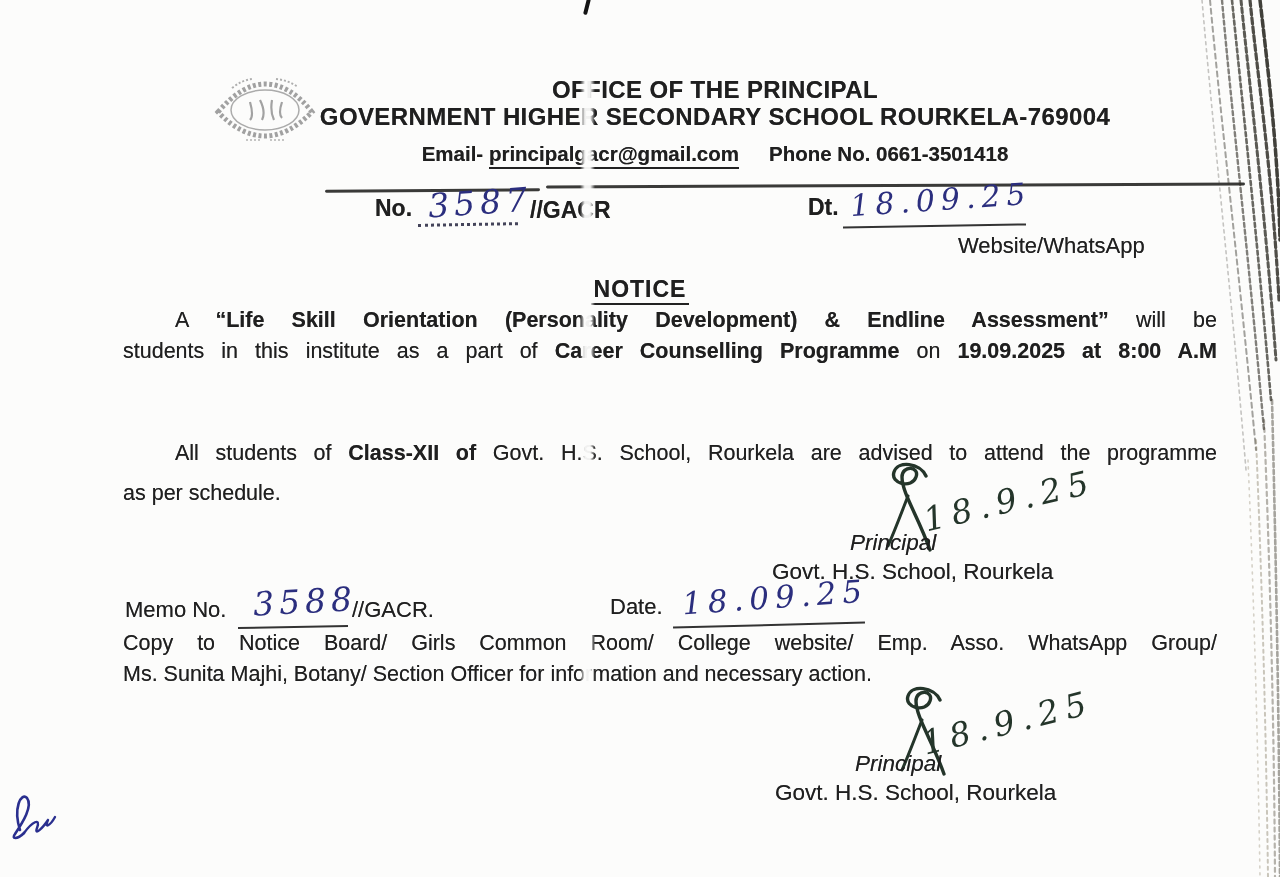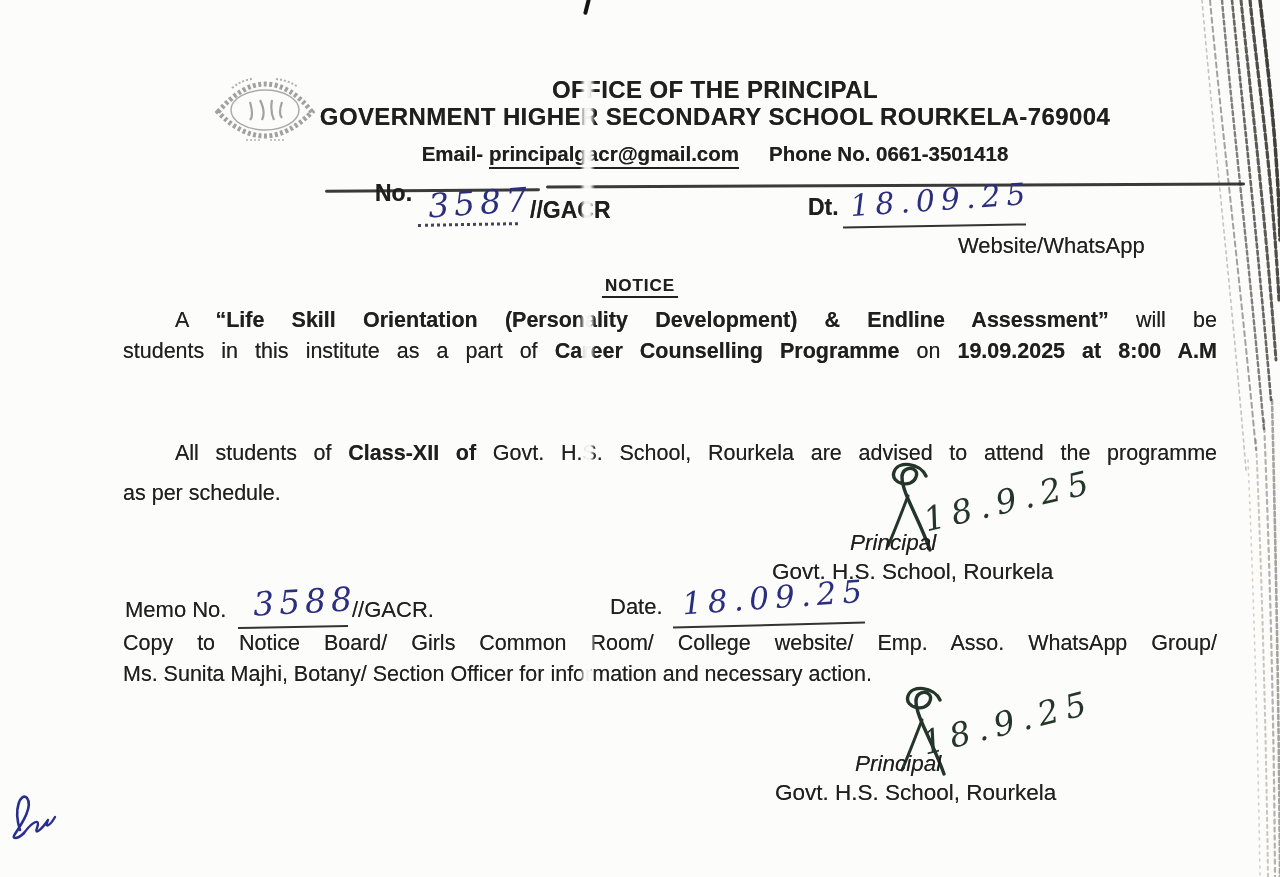--- a/index.html
+++ b/index.html
@@ -23,21 +23,21 @@
   .lbl { font-size:23px; font-weight:700; }
   .hw { font-family:"DejaVu Serif", serif; font-style:italic; line-height:1; white-space:nowrap; }
   .hw-blue { color:var(--ink-blue,#2b2e7e); }
   .hw-green { color:var(--ink-green,#243529); }
   .uline { height:0; border-top:2px solid #333; }
   .uline-dot { height:0; border-top:3px dotted #44445a; }
   .channel { font-size:22px; }
 
   
   .title-wrap { left:0; top:276px; width:1280px; text-align:center; }
-  .title-span { font-size:17px; font-weight:700; letter-spacing:1px; border-bottom:2.5px solid #222; padding:0 3px 1px; }
+  .title-span { font-size:23px; font-weight:700; letter-spacing:1px; border-bottom:2.5px solid #222; padding:0 3px 1px; }
   .para { font-size:21.5px; line-height:31px; }
   .jline { text-align:justify; text-align-last:justify; }
   .ind1 { text-indent:52px; }
   .copy-line2 { text-align:left; }
 
   .sig-role { font-size:22.5px;font-style:italic; }
   .sig-org  { font-size:22.5px; white-space:nowrap; }
 
   .memo-label, .memo-suffix, .memo-date-label { font-size:22px; }
 
@@ -67,21 +67,21 @@
 
   <div class="abs hdr-text printed">
     <div class="hdr-line">OFFICE OF THE PRINCIPAL</div>
     <div class="hdr-line">GOVERNMENT HIGHER SECONDARY SCHOOL ROURKELA-769004</div>
     <div class="hdr-contact"><span>Email- </span><span class="hdr-email">principalgacr@gmail.com</span><span>Phone No. 0661-3501418</span></div>
   </div>
 
   <div class="abs rule" style="left:325px; top:189px; width:215px; transform:rotate(-.4deg);"></div>
   <div class="abs rule" style="left:546px; top:184px; width:699px; transform:rotate(-.25deg);"></div>
 
-  <div class="abs lbl printed" style="left:375px; top:180px;">No.</div>
+  <div class="abs lbl printed" style="left:375px; top:195px;">No.</div>
   <div class="abs uline-dot" style="left:418px; top:223px; width:100px; transform:rotate(-1deg);"></div>
   <div class="abs hw hw-blue" style="left:428px; top:186px; font-size:33px; letter-spacing:5px; transform:rotate(-4deg);">3587</div>
   <div class="abs lbl printed" style="left:530px; top:197px;">//GACR</div>
   <div class="abs lbl printed" style="left:808px; top:194px;">Dt.</div>
   <div class="abs uline" style="left:843px; top:225px; width:183px; transform:rotate(-1deg);"></div>
   <div class="abs hw hw-blue" style="left:850px; top:185px; font-size:30px; letter-spacing:6px; transform:rotate(-4deg);">18.09.25</div>
   <div class="abs channel printed" style="left:958px; top:233px;">Website/WhatsApp</div>
 
   <div class="abs title-wrap">
     <span class="title-span printed">NOTICE</span>

